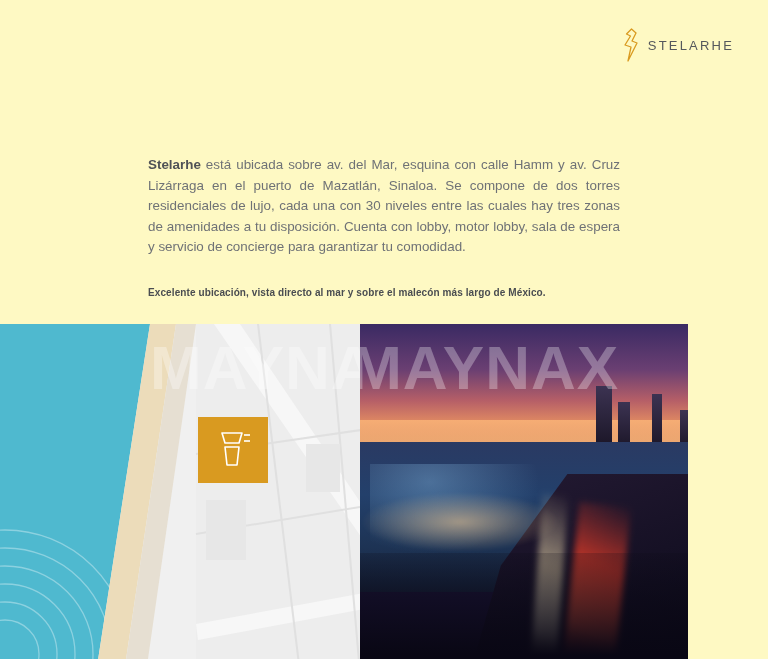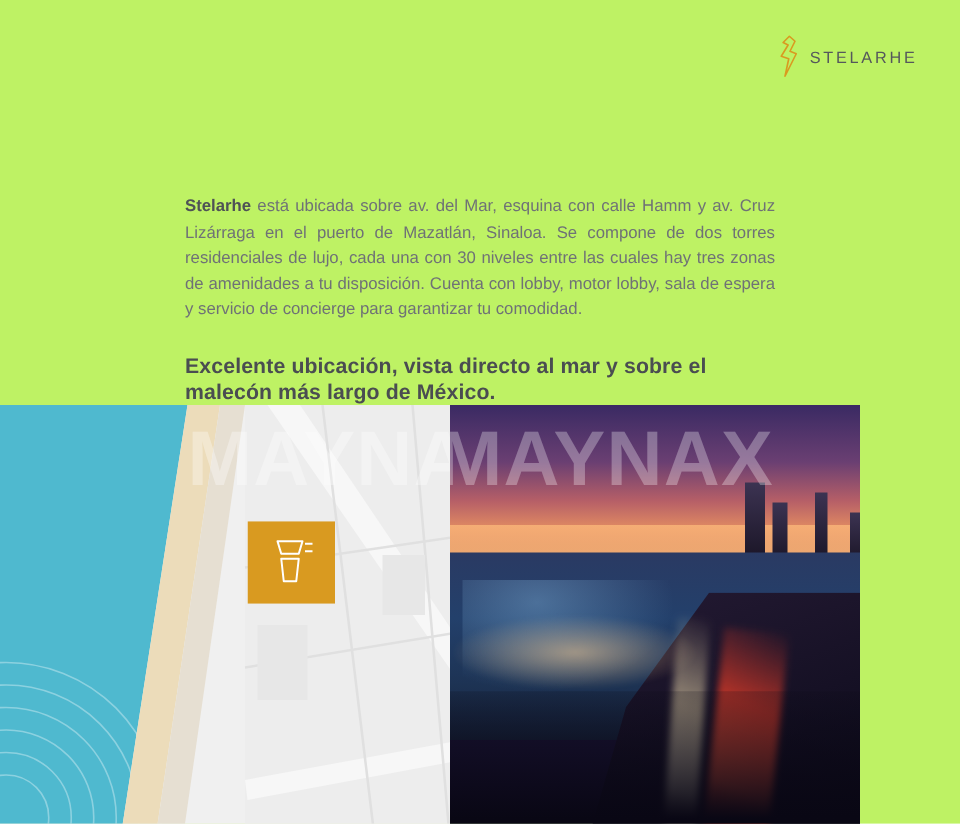--- a/index.html
+++ b/index.html
@@ -12,21 +12,21 @@
     height: 659px;
     overflow: hidden;
     font-family: "Liberation Sans", sans-serif;
     position: relative;
   }
 
   .page {
     position: relative;
     width: 768px;
     height: 659px;
-    background: #bef264;
+    background: #fef9c3;
     overflow: hidden;
   }
 
   
   .logo-block {
     position: absolute;
     top: 28px;
     right: 34px;
     display: flex;
     align-items: center;
@@ -59,21 +59,21 @@
     color: #6f7276;
     text-align: justify;
     text-justify: inter-word;
   }
   .copy p .brand {
     color: #4f5256;
     font-weight: bold;
   }
   .copy .headline {
     margin-top: 24px;
-    font-size: 17px;
+    font-size: 10px;
     line-height: 21.5px;
     font-weight: bold;
     color: #4a4d51;
     text-align: left;
     letter-spacing: 0.1px;
   }
 
   
   .lower {
     position: absolute;

